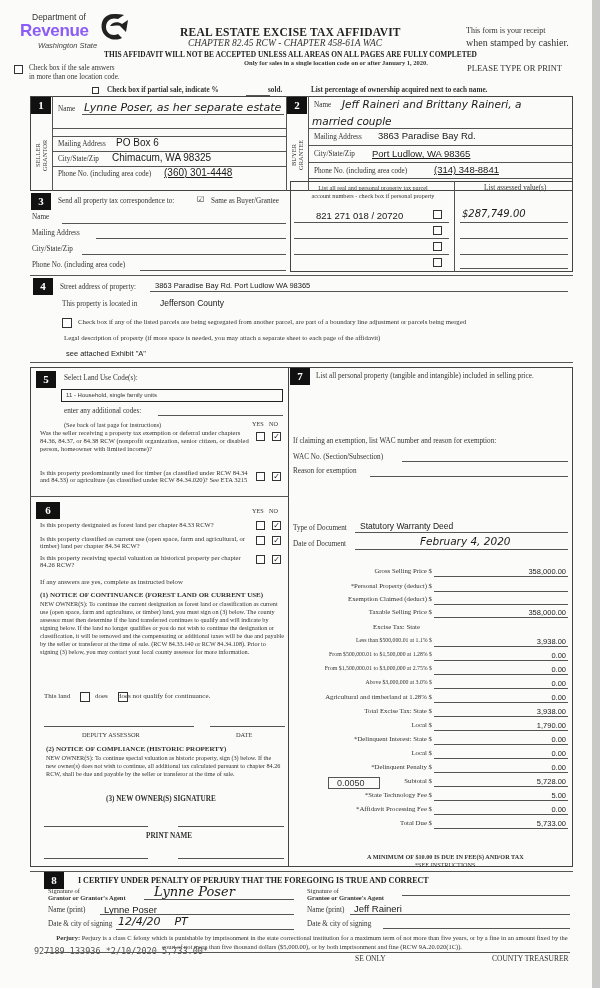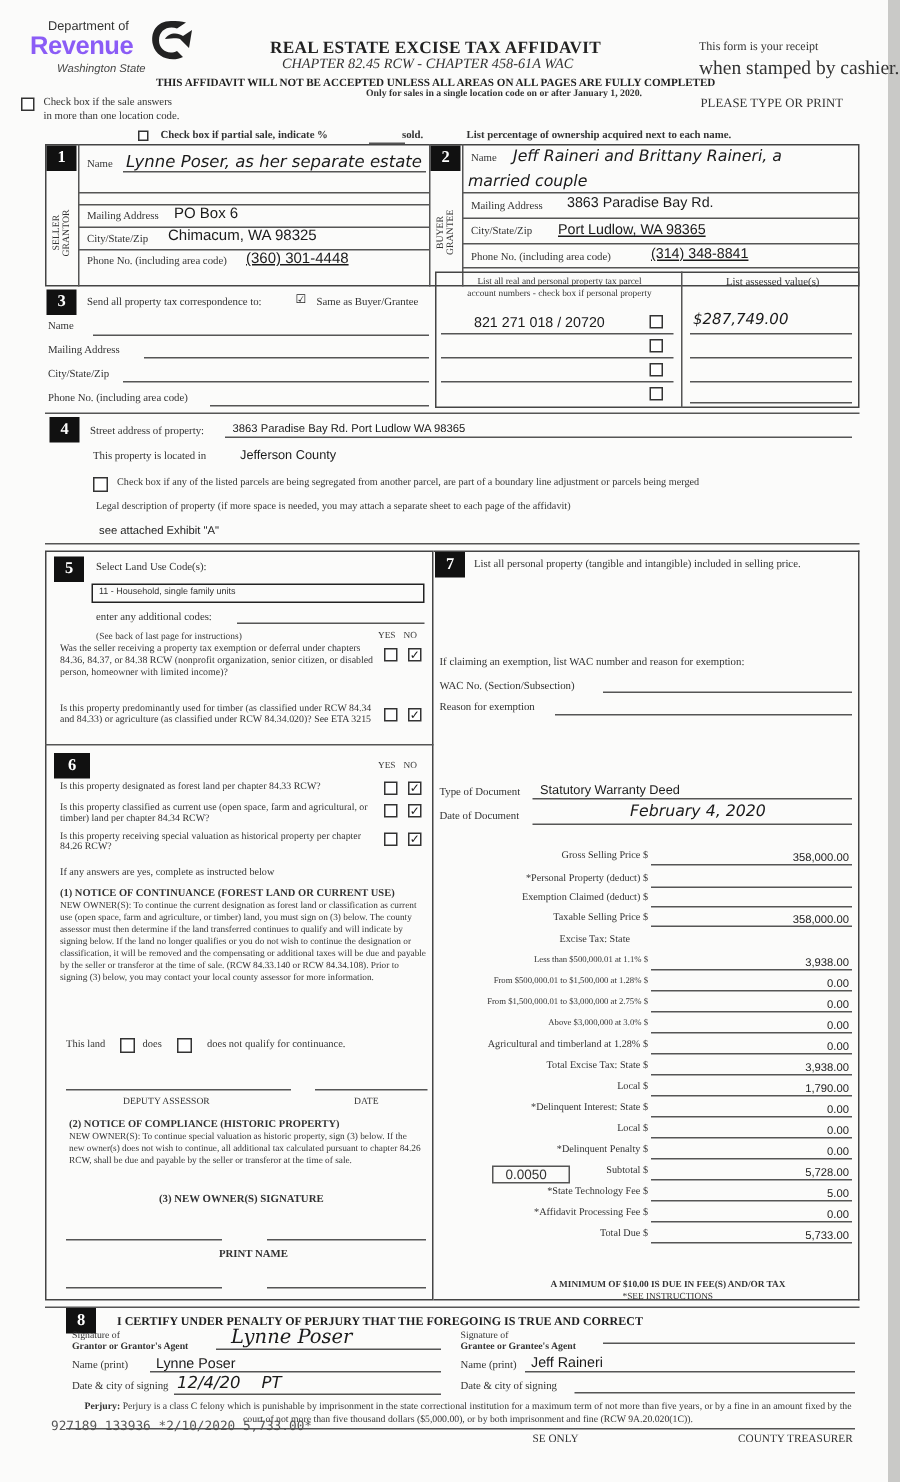--- a/index.html
+++ b/index.html
@@ -35,21 +35,21 @@
     <path d="M16 2 C6 2 2 10 4 18 C6 26 16 30 24 26 L20 22 C14 25 8 21 8 15 C8 8 14 5 20 7 L26 3 C23 2 20 2 16 2 Z" fill="#222"></path>
     <path d="M12 14 C14 10 20 9 24 12 L30 8 L28 20 L22 14 C20 13 16 14 12 14 Z" fill="#222"></path>
   </svg>
 </div>
 
 <div class="abs" style="left:180px;top:26px;font-size:11.5px;font-weight:bold;letter-spacing:0.2px;">REAL ESTATE EXCISE TAX AFFIDAVIT</div>
 <div class="abs" style="left:188px;top:38px;font-size:9.5px;color:#333;font-style:italic;">CHAPTER 82.45 RCW - CHAPTER 458-61A WAC</div>
 <div class="abs" style="left:104px;top:50px;font-size:7.4px;font-weight:bold;">THIS AFFIDAVIT WILL NOT BE ACCEPTED UNLESS ALL AREAS ON ALL PAGES ARE FULLY COMPLETED</div>
 <div class="abs" style="left:244px;top:59px;font-size:6.5px;font-weight:bold;color:#333;">Only for sales in a single location code on or after January 1, 2020.</div>
 <div class="abs" style="left:466px;top:26px;font-size:8px;color:#333;">This form is your receipt</div>
-<div class="abs" style="left:466px;top:37px;font-size:13px;color:#333;">when stamped by cashier.</div>
+<div class="abs" style="left:466px;top:37px;font-size:10px;color:#333;">when stamped by cashier.</div>
 <div class="abs" style="left:467px;top:63px;font-size:8.5px;color:#333;">PLEASE TYPE OR PRINT</div>
 
 <div class="cb" style="left:14px;top:65px;"></div>
 <div class="lbl" style="left:29px;top:64px;">Check box if the sale answers</div>
 <div class="lbl" style="left:29px;top:73px;">in more than one location code.</div>
 
 <div class="cb" style="left:92px;top:87px;width:7px;height:7px;"></div>
 <div class="lbl" style="left:107px;top:86px;font-weight:bold;">Check box if partial sale, indicate %</div>
 <div class="hline" style="left:246px;top:95px;width:24px;"></div>
 <div class="lbl" style="left:268px;top:86px;font-weight:bold;">sold.</div>
@@ -176,21 +176,21 @@
 <div class="para" style="left:40px;top:554px;width:210px;line-height:7.2px;">Is this property receiving special valuation as historical property per chapter 84.26 RCW?</div>
 <div class="cb" style="left:256px;top:555px;"></div>
 <div class="cb" style="left:272px;top:555px;">✓</div>
 <div class="lbl" style="left:40px;top:578px;font-size:6.8px;">If any answers are yes, complete as instructed below</div>
 <div class="lbl" style="left:40px;top:591px;font-size:7px;font-weight:bold;">(1) NOTICE OF CONTINUANCE (FOREST LAND OR CURRENT USE)</div>
 <div class="para" style="left:40px;top:600px;width:244px;font-size:6.2px;line-height:8px;">NEW OWNER(S): To continue the current designation as forest land or classification as current use (open space, farm and agriculture, or timber) land, you must sign on (3) below. The county assessor must then determine if the land transferred continues to qualify and will indicate by signing below. If the land no longer qualifies or you do not wish to continue the designation or classification, it will be removed and the compensating or additional taxes will be due and payable by the seller or transferor at the time of sale. (RCW 84.33.140 or RCW 84.34.108). Prior to signing (3) below, you may contact your local county assessor for more information.</div>
 <div class="lbl" style="left:44px;top:692px;font-size:7px;">This land</div>
 <div class="cb" style="left:80px;top:692px;width:10px;height:10px;"></div>
 <div class="lbl" style="left:95px;top:692px;font-size:7px;">does</div>
 <div class="cb" style="left:118px;top:692px;width:10px;height:10px;"></div>
-<div class="lbl" style="left:138px;top:692px;font-size:7px;">does not qualify for continuance.</div>
+<div class="lbl" style="left:118px;top:692px;font-size:7px;">does not qualify for continuance.</div>
 <div class="hline" style="left:44px;top:726px;width:150px;"></div>
 <div class="hline" style="left:210px;top:726px;width:75px;"></div>
 <div class="lbl" style="left:82px;top:731px;font-size:6.4px;">DEPUTY ASSESSOR</div>
 <div class="lbl" style="left:236px;top:731px;font-size:6.4px;">DATE</div>
 <div class="lbl" style="left:46px;top:745px;font-size:7px;font-weight:bold;text-align:right;">(2) NOTICE OF COMPLIANCE (HISTORIC PROPERTY)</div>
 <div class="para" style="left:46px;top:754px;width:236px;font-size:6.2px;line-height:8px;">NEW OWNER(S): To continue special valuation as historic property, sign (3) below. If the new owner(s) does not wish to continue, all additional tax calculated pursuant to chapter 84.26 RCW, shall be due and payable by the seller or transferor at the time of sale.</div>
 <div class="lbl" style="left:106px;top:795px;font-size:7.2px;font-weight:bold;">(3) NEW OWNER(S) SIGNATURE</div>
 <div class="hline" style="left:44px;top:826px;width:104px;"></div>
 <div class="hline" style="left:178px;top:826px;width:106px;"></div>
 <div class="lbl" style="left:146px;top:832px;font-size:7.2px;font-weight:bold;">PRINT NAME</div>

